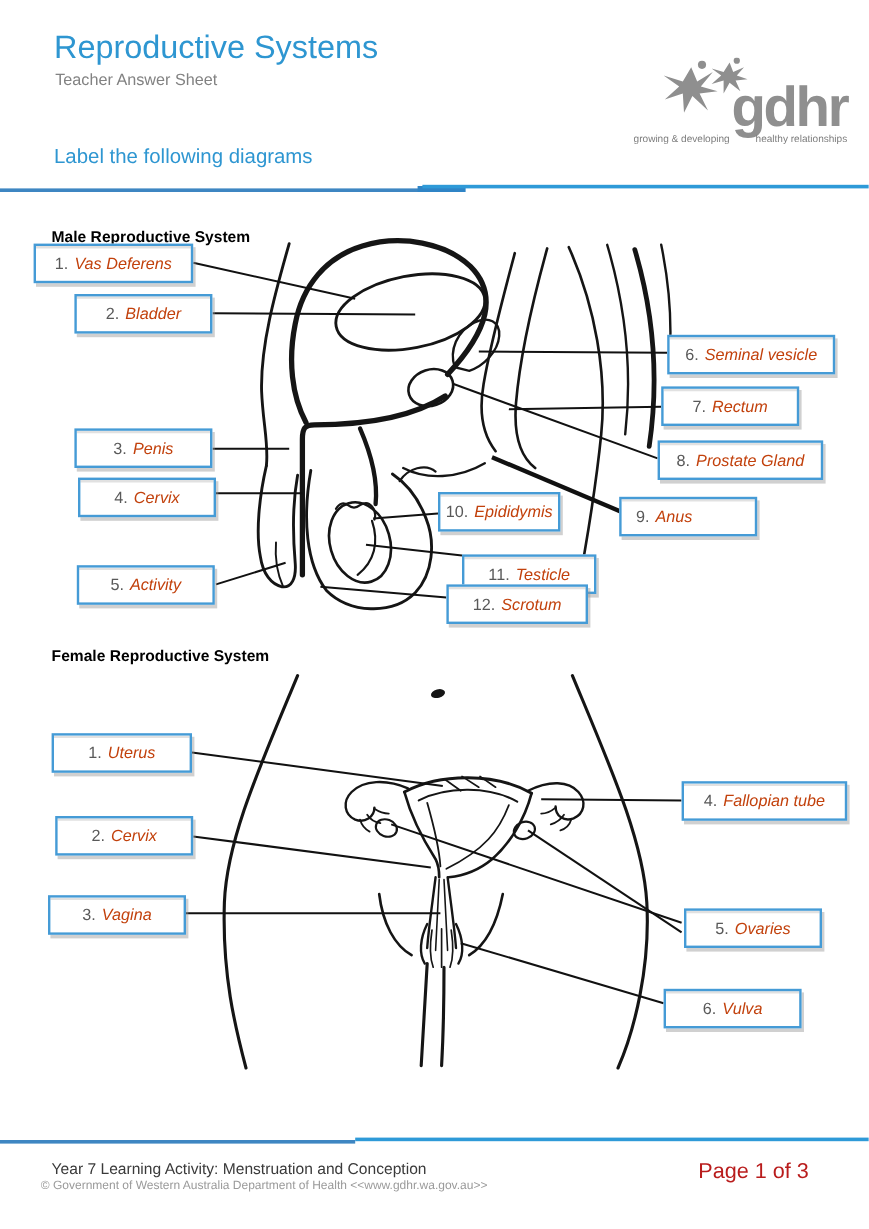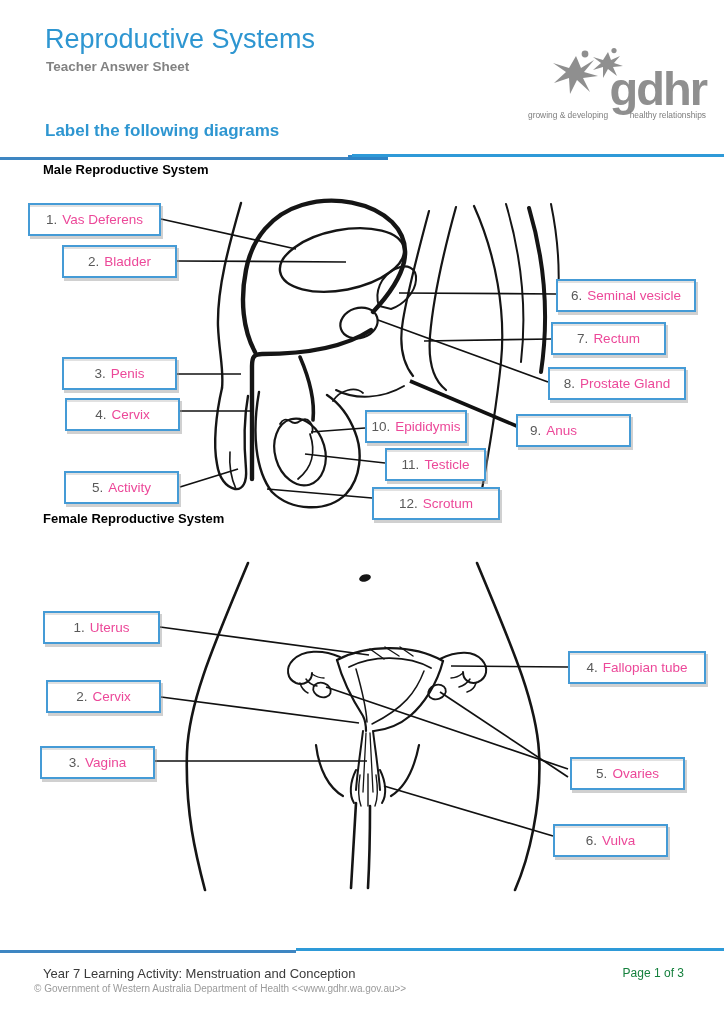--- a/index.html
+++ b/index.html
@@ -2,38 +2,38 @@
 <html><head>
 <meta charset="utf-8">
 <style>
   html,body{margin:0;padding:0;}
   body{
     width:724px;height:1024px;position:relative;background:#ffffff;
     font-family:"Liberation Sans", sans-serif;overflow:hidden;
   }
   .abs{position:absolute;}
   .doc-title{left:45px;top:24px;font-size:27px;font-weight:normal;color:#2E96D1;}
-  .doc-subtitle{left:46px;top:59px;font-size:13.5px;font-weight:bold;color:#828282;}
-  .instruction{left:45px;top:121px;font-size:17px;font-weight:bold;color:#2E96D1;}
-  .sec-heading{font-size:13px;font-weight:bold;color:#000;}
+  .doc-subtitle{left:46px;top:59px;font-size:13.5px;font-weight:normal;color:#828282;}
+  .instruction{left:45px;top:121px;font-size:17px;font-weight:normal;color:#2E96D1;}
+  .sec-heading{font-size:13px;font-weight:bold;color:#000;margin-top:28px;}
   .male-heading{left:43px;top:162px;}
   .female-heading{left:43px;top:511px;text-align:center;}
   .rule{position:absolute;height:3px;}
   .diagram-layer{position:absolute;left:0;top:0;z-index:2;}
   .label-box{
     position:absolute;box-sizing:border-box;height:33px;z-index:3;
     background:#fff;border:2px solid #459BD6;
     display:flex;align-items:center;justify-content:center;gap:5px;
     font-size:13.5px;white-space:nowrap;
     box-shadow:2px 3px 0 rgba(150,150,150,.45), inset 0 2px 0 rgba(120,120,120,.22);
   }
   .label-box .num{color:#595959;}
-  .label-box .ans{color:#ec4899;}
+  .label-box .ans{color:#c2410c;font-style:italic;}
   .footer-text1{left:43px;top:966px;font-size:13px;color:#3a3a3a;}
-  .footer-page{right:40px;top:966px;font-size:12px;color:#15803d;}
+  .footer-page{right:50px;top:966px;font-size:18px;color:#b91c1c;}
   .footer-text2{left:34px;top:983px;font-size:10px;color:#9a9a9a;}
   .logo{left:528px;top:48px;}
 </style>
 </head>
 <body>
 
 <div class="abs doc-title">Reproductive Systems</div>
 <div class="abs doc-subtitle">Teacher Answer Sheet</div>
 
 <svg class="abs logo" width="180" height="80" viewBox="0 0 180 80">
@@ -171,25 +171,25 @@
     <span class="ans">Prostate Gland</span>
   </div>
 <div class="label-box" style="left:516px;top:414px;width:115px;justify-content:flex-start;padding-left:12px">
     <span class="num">9.</span>
     <span class="ans">Anus</span>
   </div>
 <div class="label-box" style="left:365px;top:410px;width:102px">
     <span class="num">10.</span>
     <span class="ans">Epididymis</span>
   </div>
-<div class="label-box" style="left:385px;top:448px;width:101px">
+<div class="label-box" style="left:385px;top:462px;width:112px">
     <span class="num">11.</span>
     <span class="ans">Testicle</span>
   </div>
-<div class="label-box" style="left:372px;top:487px;width:128px">
+<div class="label-box" style="left:372px;top:487px;width:118px">
     <span class="num">12.</span>
     <span class="ans">Scrotum</span>
   </div>
 
 <div class="label-box" style="left:43px;top:611px;width:117px">
     <span class="num">1.</span>
     <span class="ans">Uterus</span>
   </div>
 <div class="label-box" style="left:46px;top:680px;width:115px">
     <span class="num">2.</span>

